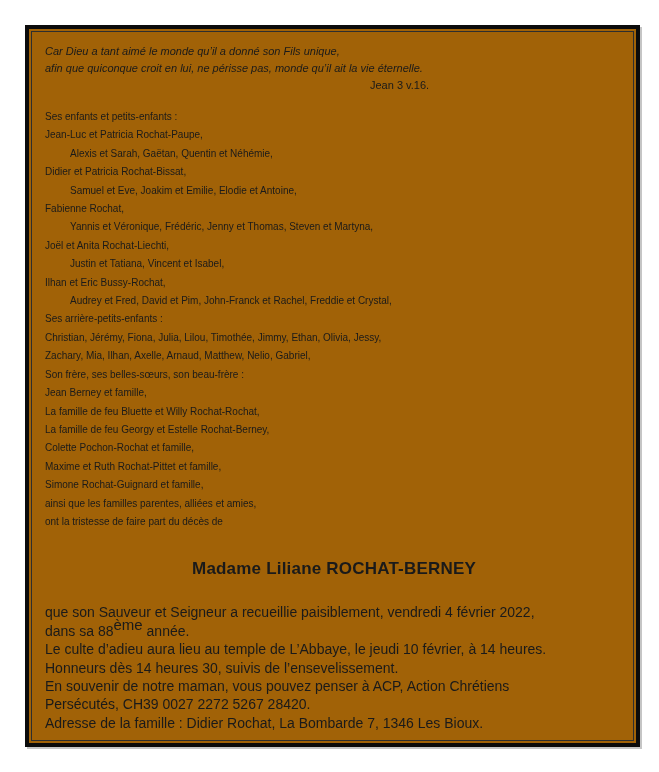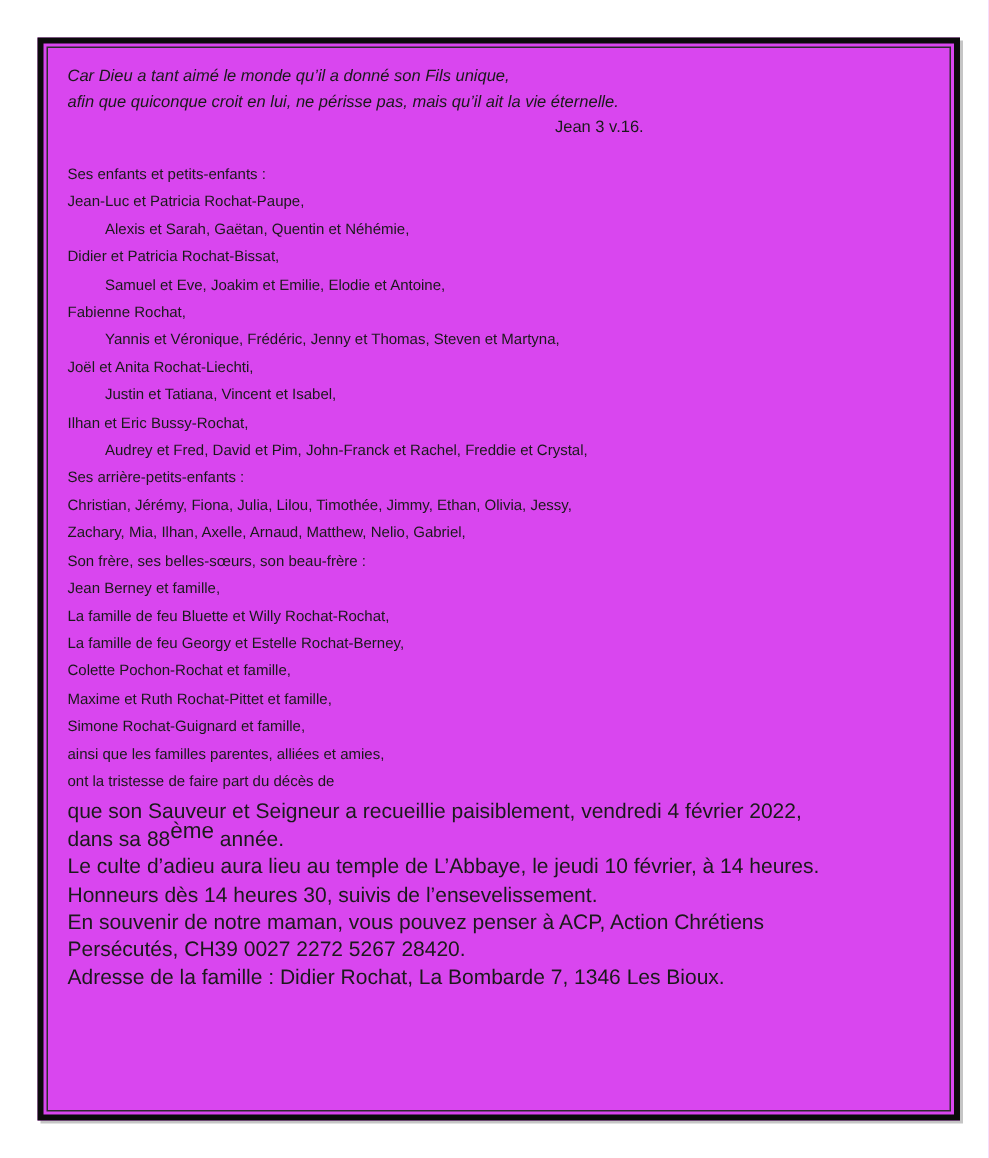--- a/index.html
+++ b/index.html
@@ -9,21 +9,21 @@
     font-family: "Liberation Sans", sans-serif;
     color: #1a1a1a;
   }
   .page { position: relative; width: 659px; height: 772px; background: #fff; }
   .card {
     position: absolute;
     left: 25px; top: 25px;
     width: 615px; height: 722px;
     border: 4px solid #0b0b0b;
     box-shadow: 2px 2px 0 rgba(150,150,150,0.55);
-    background: #d946ef;
+    background: #a16207;
   }
   .card-inner {
     position: absolute;
     left: 2px; top: 2px; right: 2px; bottom: 2px;
     border: 1px solid #2e2e2e;
     padding: 11px 10px 6px 13px;
     overflow: hidden;
   }
   .quote {
     font-style: italic;
@@ -61,21 +61,21 @@
 </style>
 </head>
 <body>
 
 <div class="page">
   <div class="card">
     <div class="card-inner">
 
       <div class="quote">
         <div class="q-line">Car Dieu a tant aimé le monde qu’il a donné son Fils unique,</div>
-        <div class="q-line">afin que quiconque croit en lui, ne périsse pas, mais qu’il ait la vie éternelle.</div>
+        <div class="q-line">afin que quiconque croit en lui, ne périsse pas, monde qu’il ait la vie éternelle.</div>
         <div class="q-attr">Jean 3 v.16.</div>
       </div>
 
       <div class="family">
           <div class="line"><span>Ses enfants et petits-enfants :</span></div>
           <div class="line"><span>Jean-Luc et Patricia </span><b>Rochat-Paupe</b><span>,</span></div>
           <div class="line indent"><span>Alexis et Sarah, Gaëtan, Quentin et Néhémie,</span></div>
           <div class="line"><span>Didier et Patricia </span><b>Rochat-Bissat</b><span>,</span></div>
           <div class="line indent"><span>Samuel et Eve, Joakim et Emilie, Elodie et Antoine,</span></div>
           <div class="line"><span>Fabienne </span><b>Rochat</b><span>,</span></div>
@@ -91,20 +91,21 @@
           <div class="line"><span>Jean </span><b>Berney</b><span> et famille,</span></div>
           <div class="line"><span>La famille de feu Bluette et Willy </span><b>Rochat-Rochat</b><span>,</span></div>
           <div class="line"><span>La famille de feu Georgy et Estelle </span><b>Rochat-Berney</b><span>,</span></div>
           <div class="line"><span>Colette </span><b>Pochon-Rochat</b><span> et famille,</span></div>
           <div class="line"><span>Maxime et Ruth </span><b>Rochat-Pittet</b><span> et famille,</span></div>
           <div class="line"><span>Simone </span><b>Rochat-Guignard</b><span> et famille,</span></div>
           <div class="line"><span>ainsi que les familles parentes, alliées et amies,</span></div>
           <div class="line"><span>ont la tristesse de faire part du décès de</span></div>
         </div>
 
+      <div class="title">Madame Liliane ROCHAT-BERNEY</div>
 
       <div class="closing">
           <div class="line"><span>que son Sauveur et Seigneur a recueillie paisiblement, vendredi 4 février 2022,</span></div>
           <div class="line"><span>dans sa 88</span><sup>ème</sup><span> année.</span></div>
           <div class="line"><span>Le culte d’adieu aura lieu au temple de L’Abbaye, le jeudi 10 février, à 14 heures.</span></div>
           <div class="line"><span>Honneurs dès 14 heures 30, suivis de l’ensevelissement.</span></div>
           <div class="line"><span>En souvenir de notre maman, vous pouvez penser à ACP, Action Chrétiens</span></div>
           <div class="line"><span>Persécutés, CH39 0027 2272 5267 28420.</span></div>
           <div class="line"><span>Adresse de la famille : Didier Rochat, La Bombarde 7, 1346 </span><b>Les Bioux.</b></div>
         </div>

